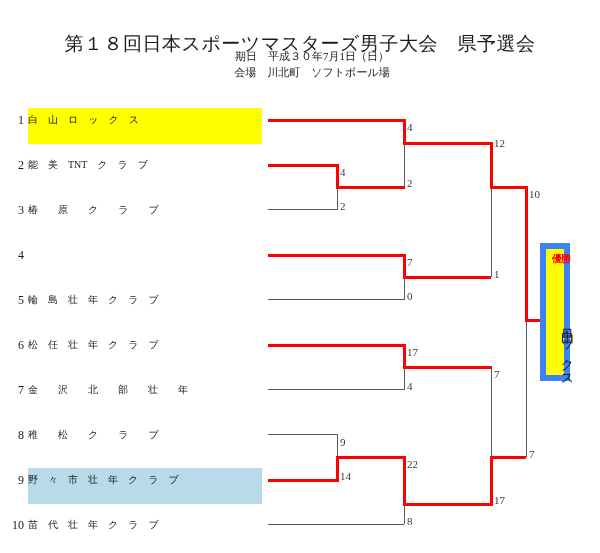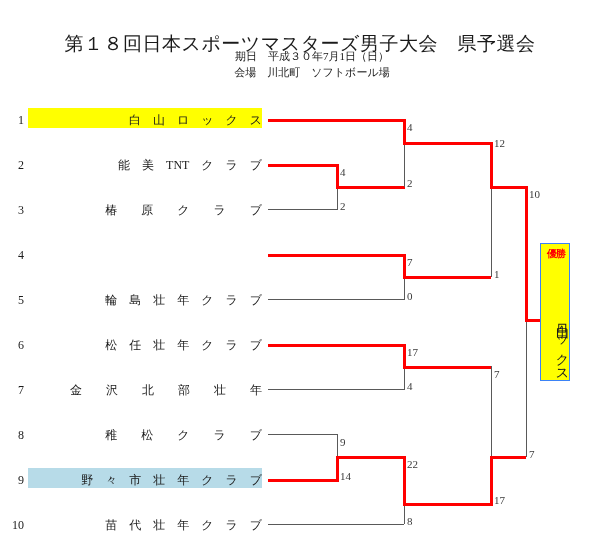--- a/index.html
+++ b/index.html
@@ -57,24 +57,24 @@
     height: 24px;
     line-height: 24px;
     text-align: right;
     font-size: 12px;
   }
   .entry-name {
     position: absolute;
     left: 28px;
     top: 0;
     width: 234px;
-    height: 20px;
+    height: 36px;
     line-height: 24px;
-    font-size: 12px;
-    text-align: right;
+    font-size: 10px;
+    text-align: left;
     letter-spacing: 0;
     white-space: pre;
   }
   .entry-name.hl-yellow { background: #ffff00; }
   .entry-name.hl-blue   { background: #b7dbe8; }
 
   
   .ln {
     position: absolute;
     background: #595959;
@@ -97,21 +97,21 @@
   }
 
   
   #champion-box {
     position: absolute;
     left: 540px;
     top: 243px;
     width: 30px;
     height: 138px;
     background: #ffff00;
-    border: 1px solid #3b82f6;
+    border: 6px solid #3b82f6;
     box-sizing: border-box;
     text-decoration: underline;
   }
   #champion-label {
     position: absolute;
     left: 0;
     top: 3px;
     width: 30px;
     text-align: center;
     font-size: 10px;

